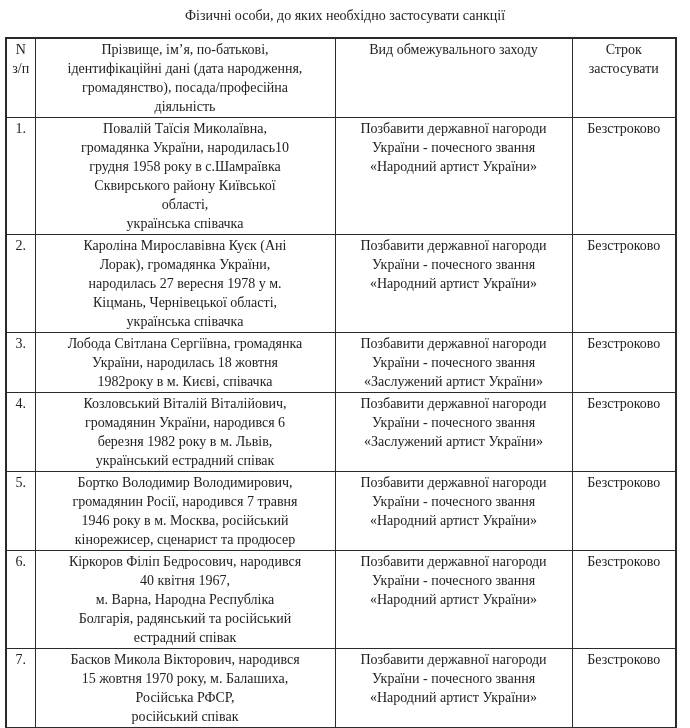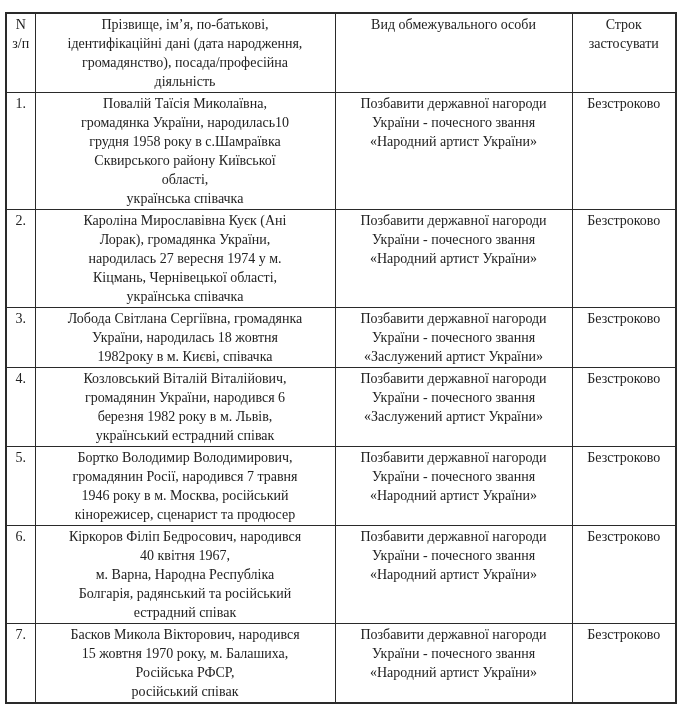--- a/index.html
+++ b/index.html
@@ -45,37 +45,38 @@
   }
   col.c1 { width: 29px; }
   col.c2 { width: 300px; }
   col.c3 { width: 237px; }
   col.c4 { width: 104px; }
 </style>
 </head>
 <body>
 
 <div class="doc">
+  <div class="title">Фізичні особи, до яких необхідно застосувати санкції</div>
 
   <table class="sanctions">
     <colgroup>
       <col class="c1">
         <col class="c2">
         <col class="c3">
         <col class="c4">
     </colgroup>
     <thead>
       <tr>
         <th>N
 з/п</th>
         <th>Прізвище, ім’я, по-батькові,
 ідентифікаційні дані (дата народження,
 громадянство), посада/професійна
 діяльність</th>
-        <th>Вид обмежувального особи</th>
+        <th>Вид обмежувального заходу</th>
         <th>Строк
 застосувати</th>
       </tr>
     </thead>
     <tbody>
       <tr>
         <td>1.</td>
         <td>Повалій Таїсія Миколаївна,
 громадянка України, народилась10
 грудня 1958 року в с.Шамраївка
@@ -84,21 +85,21 @@
 українська співачка</td>
         <td>Позбавити державної нагороди
 України - почесного звання
 «Народний артист України»</td>
         <td>Безстроково</td>
       </tr>
       <tr>
         <td>2.</td>
         <td>Кароліна Мирославівна Куєк (Ані
 Лорак), громадянка України,
-народилась 27 вересня 1974 у м.
+народилась 27 вересня 1978 у м.
 Кіцмань, Чернівецької області,
 українська співачка</td>
         <td>Позбавити державної нагороди
 України - почесного звання
 «Народний артист України»</td>
         <td>Безстроково</td>
       </tr>
       <tr>
         <td>3.</td>
         <td>Лобода Світлана Сергіївна, громадянка

